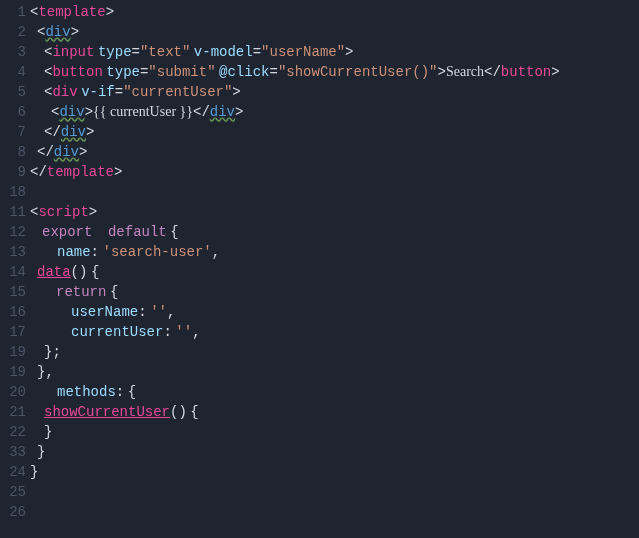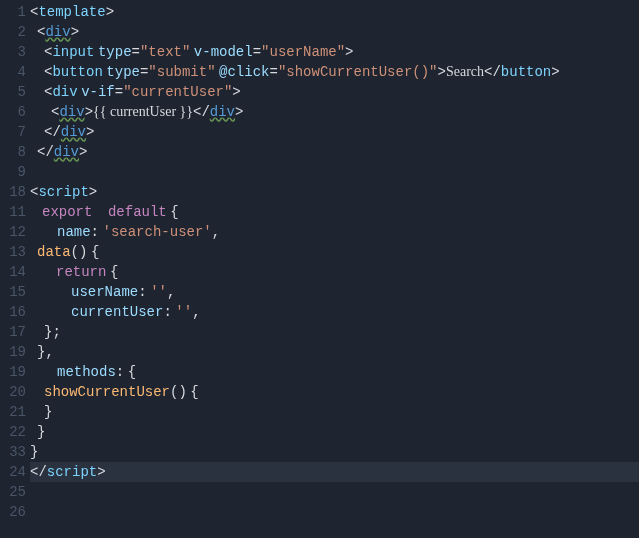--- a/index.html
+++ b/index.html
@@ -34,25 +34,25 @@
   color: #d6d9de;
 }
 .line {
   height: 20px;
   white-space: pre;
 }
 .line.hl {
   background: #2a3240;
 }
 .c-punc { color: #d6d9de; }
-.c-tag  { color: #7dd3fc; }
+.c-tag  { color: #ec4899; }
 .c-attr { color: #9cdcfe; }
 .c-str  { color: #ce9178; }
 .c-kw   { color: #c586c0; margin-left: 12px; }
-.c-fn   { color: #fdba74; }
+.c-fn   { color: #ec4899; text-decoration: underline; }
 .c-prop { color: #9cdcfe; margin-left: 20px; }
 .c-var  { color: #9cdcfe; }
 .c-plain{ color: #d6d9de; font-family: Liberation Serif, serif; }
 .c-this { color: #569cd6; }
 .c-tagw { color: #569cd6; text-decoration: underline wavy #6a9955; text-decoration-skip-ink: none; }
 </style>
 </head>
 <body>
 
 <div class="editor">
@@ -86,30 +86,30 @@
     </div>
   <div class="code">
       <div class="line"><span class="c-punc">&lt;</span><span class="c-tag">template</span><span class="c-punc">&gt;</span></div>
       <div class="line"><span class="c-plain">  </span><span class="c-punc">&lt;</span><span class="c-tagw">div</span><span class="c-punc">&gt;</span></div>
       <div class="line"><span class="c-plain">    </span><span class="c-punc">&lt;</span><span class="c-tag">input</span><span class="c-plain"> </span><span class="c-attr">type</span><span class="c-punc">=</span><span class="c-str">"text"</span><span class="c-plain"> </span><span class="c-attr">v-model</span><span class="c-punc">=</span><span class="c-str">"userName"</span><span class="c-punc">&gt;</span></div>
       <div class="line"><span class="c-plain">    </span><span class="c-punc">&lt;</span><span class="c-tag">button</span><span class="c-plain"> </span><span class="c-attr">type</span><span class="c-punc">=</span><span class="c-str">"submit"</span><span class="c-plain"> </span><span class="c-attr">@click</span><span class="c-punc">=</span><span class="c-str">"showCurrentUser()"</span><span class="c-punc">&gt;</span><span class="c-plain">Search</span><span class="c-punc">&lt;/</span><span class="c-tag">button</span><span class="c-punc">&gt;</span></div>
       <div class="line"><span class="c-plain">    </span><span class="c-punc">&lt;</span><span class="c-tag">div</span><span class="c-plain"> </span><span class="c-attr">v-if</span><span class="c-punc">=</span><span class="c-str">"currentUser"</span><span class="c-punc">&gt;</span></div>
       <div class="line"><span class="c-plain">      </span><span class="c-punc">&lt;</span><span class="c-tagw">div</span><span class="c-punc">&gt;</span><span class="c-plain">{{ currentUser }}</span><span class="c-punc">&lt;/</span><span class="c-tagw">div</span><span class="c-punc">&gt;</span></div>
       <div class="line"><span class="c-plain">    </span><span class="c-punc">&lt;/</span><span class="c-tagw">div</span><span class="c-punc">&gt;</span></div>
       <div class="line"><span class="c-plain">  </span><span class="c-punc">&lt;/</span><span class="c-tagw">div</span><span class="c-punc">&gt;</span></div>
+      <div class="line"><span class="c-punc">&lt;/</span><span class="c-tag">template</span><span class="c-punc">&gt;</span></div>
       <div class="line"></div>
       <div class="line"><span class="c-punc">&lt;</span><span class="c-tag">script</span><span class="c-punc">&gt;</span></div>
       <div class="line"><span class="c-kw">export</span><span class="c-plain"> </span><span class="c-kw">default</span><span class="c-plain"> </span><span class="c-punc">{</span></div>
       <div class="line"><span class="c-plain">  </span><span class="c-prop">name</span><span class="c-punc">:</span><span class="c-plain"> </span><span class="c-str">'search-user'</span><span class="c-punc">,</span></div>
       <div class="line"><span class="c-plain">  </span><span class="c-fn">data</span><span class="c-punc">()</span><span class="c-plain"> </span><span class="c-punc">{</span></div>
       <div class="line"><span class="c-plain">    </span><span class="c-kw">return</span><span class="c-plain"> </span><span class="c-punc">{</span></div>
       <div class="line"><span class="c-plain">      </span><span class="c-prop">userName</span><span class="c-punc">:</span><span class="c-plain"> </span><span class="c-str">''</span><span class="c-punc">,</span></div>
       <div class="line"><span class="c-plain">      </span><span class="c-prop">currentUser</span><span class="c-punc">:</span><span class="c-plain"> </span><span class="c-str">''</span><span class="c-punc">,</span></div>
       <div class="line"><span class="c-plain">    </span><span class="c-punc">};</span></div>
       <div class="line"><span class="c-plain">  </span><span class="c-punc">},</span></div>
       <div class="line"><span class="c-plain">  </span><span class="c-prop">methods</span><span class="c-punc">:</span><span class="c-plain"> </span><span class="c-punc">{</span></div>
       <div class="line"><span class="c-plain">    </span><span class="c-fn">showCurrentUser</span><span class="c-punc">()</span><span class="c-plain"> </span><span class="c-punc">{</span></div>
       <div class="line"><span class="c-plain">    </span><span class="c-punc">}</span></div>
       <div class="line"><span class="c-plain">  </span><span class="c-punc">}</span></div>
       <div class="line"><span class="c-punc">}</span></div>
-      <div class="line hl"><span class="c-punc">&lt;/</span><span class="c-tag">script</span><span class="c-punc">&gt;</span></div>
     </div>
 </div>
 
 </body></html>

